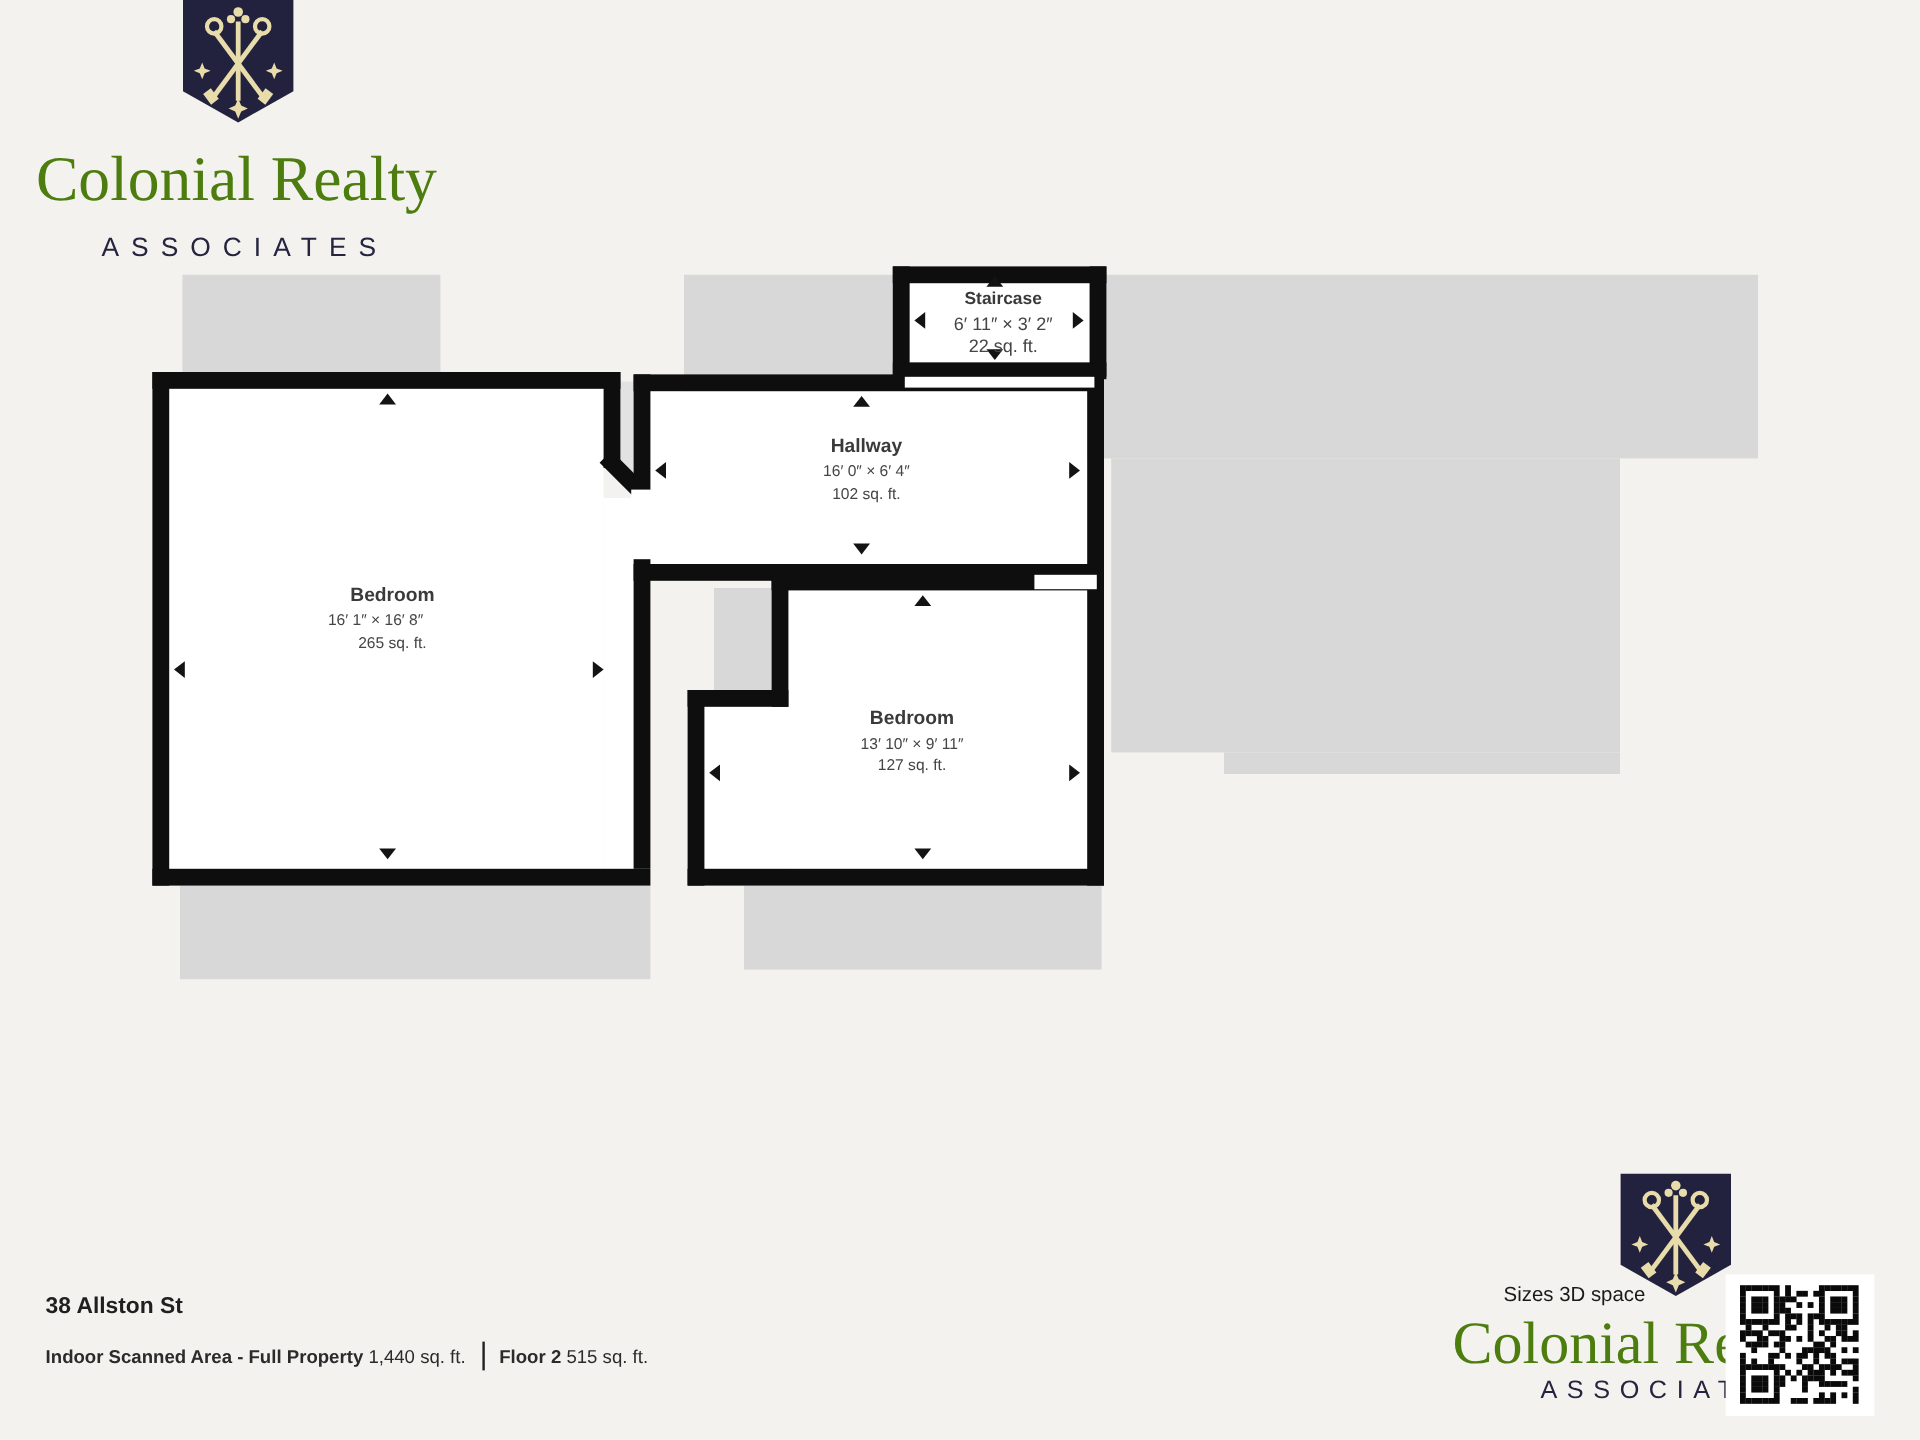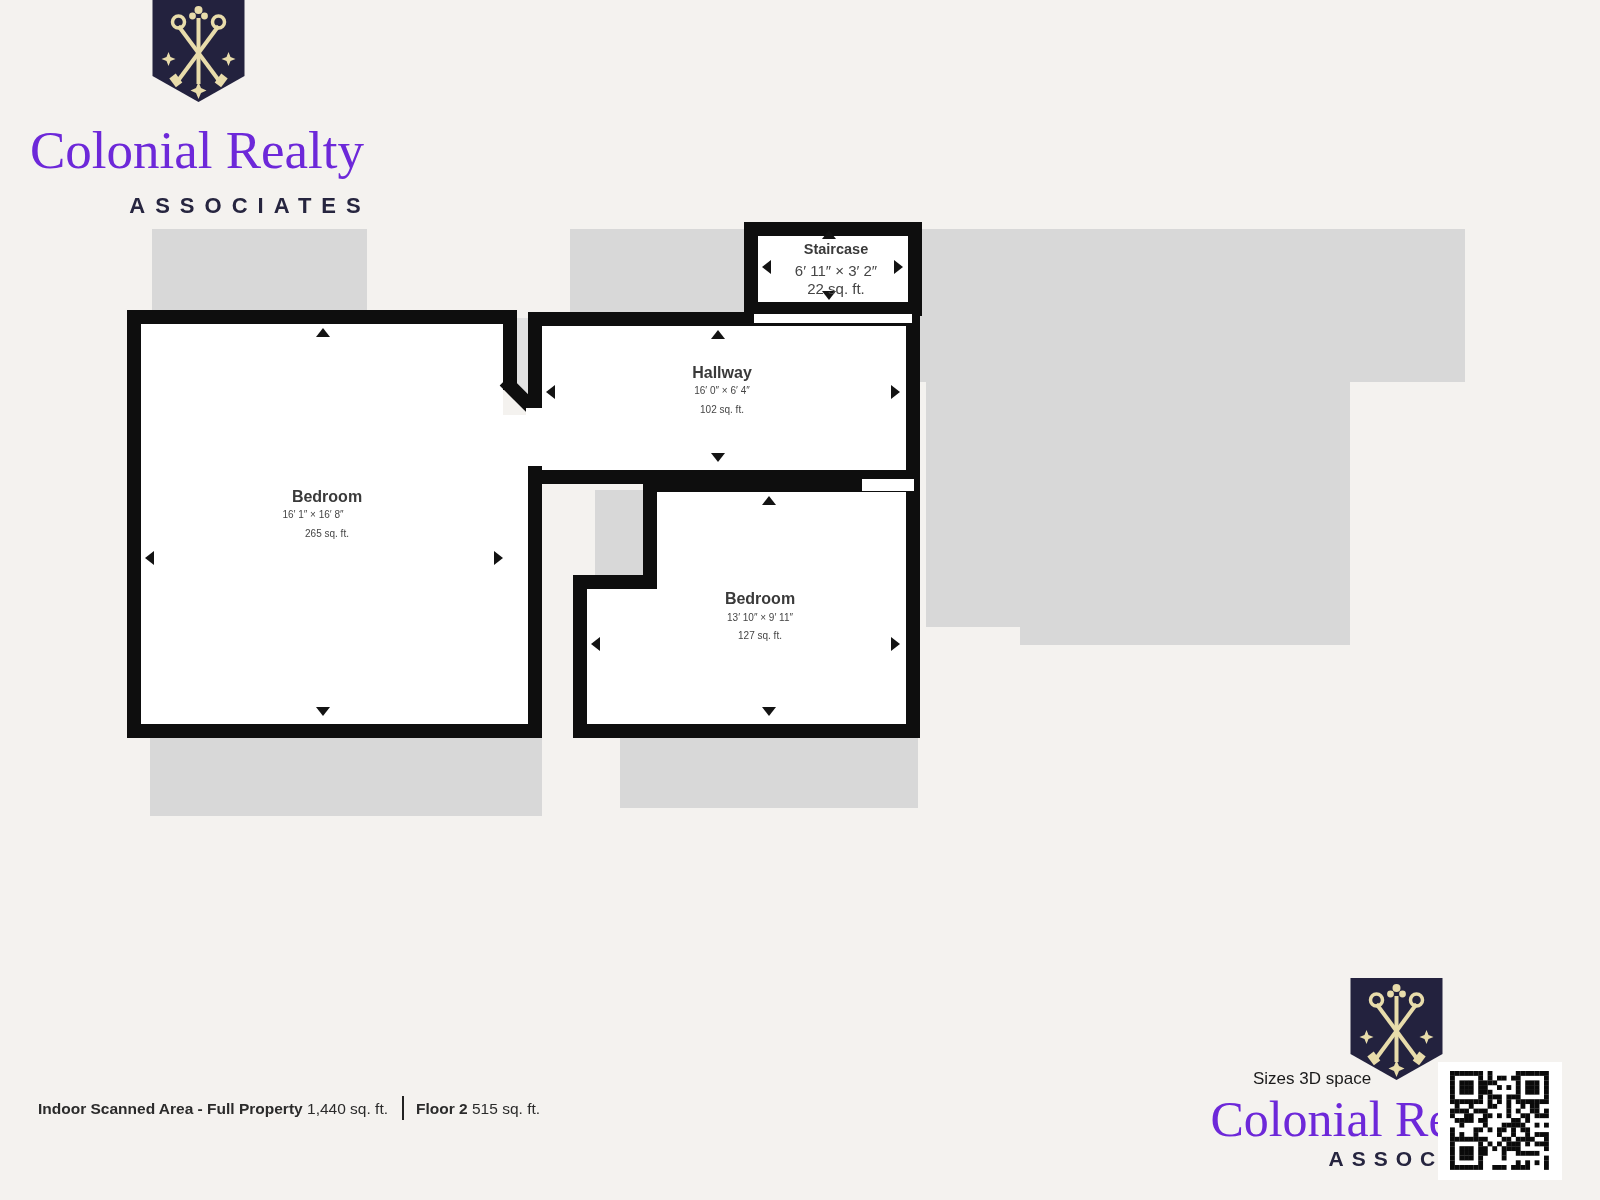--- a/index.html
+++ b/index.html
@@ -1,42 +1,42 @@
 <!DOCTYPE html>
 <html><head>
 <meta charset="utf-8">
 <style>
   html,body { margin:0; padding:0; }
   body { width:1600px; height:1200px; position:relative; overflow:hidden;
          background:#f4f2ef; font-family:"Liberation Sans", sans-serif; }
   .abs { position:absolute; }
   
-  .wordmark { font-family:"Liberation Serif", serif; color:#6d28d9; white-space:nowrap;
+  .wordmark { font-family:"Liberation Serif", serif; color:#4d7c0f; white-space:nowrap;
               transform:translateX(-50%); }
-  .tagline  { color:#26253f; font-weight:700; white-space:nowrap; transform:translateX(-50%);margin-left:46px; }
+  .tagline  { color:#26253f; font-weight:400; white-space:nowrap; transform:translateX(-50%); }
   .wordmark.top { font-size:53px; }
   .tagline.top  { font-size:22px; letter-spacing:10px; }
   .wordmark.bottom { font-size:50px; }
   .tagline.bottom  { font-size:21px; letter-spacing:8px; }
   
   .underlay { background:#d8d8d8; }
   .wall  { background:#0e0e0e; }
   .roomfill { background:#ffffff; }
   .gap { background:#ffffff; }
   .cavity { background:#e2e2e2; }
   .diag { background:#0e0e0e; transform:rotate(45deg); }
   .tri { position:absolute; width:0; height:0; }
   .tri.up    { border-left:7px solid transparent; border-right:7px solid transparent; border-bottom:9px solid #131313; }
   .tri.down  { border-left:7px solid transparent; border-right:7px solid transparent; border-top:9px solid #131313; }
   .tri.left  { border-top:7px solid transparent; border-bottom:7px solid transparent; border-right:9px solid #131313; }
   .tri.right { border-top:7px solid transparent; border-bottom:7px solid transparent; border-left:9px solid #131313; }
   .room-title { position:absolute; transform:translateX(-50%); font-weight:700; color:#3a3a3a;
                 font-size:16px; white-space:nowrap; }
   .room-dims, .room-area { position:absolute; transform:translateX(-50%); color:#454545;
-                font-size:10px; white-space:nowrap; }
+                font-size:13px; white-space:nowrap; }
   .room-title.sm { font-size:14.5px; }
   .room-dims.sm, .room-area.sm { font-size:15px; }
   
   .address { font-size:19px; font-weight:700; color:#1f1f1f; }
   .statline { font-size:15.5px; color:#2b2b2b; white-space:nowrap; }
   .statline b { font-weight:700; }
   .sep { display:inline-block; width:0; height:24px; border-left:2px solid #222;
          margin:0 12px 0 14px; vertical-align:-6px; }
   .disclaimer { font-size:11.5px; color:#6e6e6e; }
   .visit3d { font-size:17px; color:#1a1a1a; white-space:nowrap; }
@@ -145,20 +145,21 @@
     <div class="tri down" style="left:762px;top:707px;"></div>
     <div class="tri left" style="left:591px;top:637px;"></div>
     <div class="tri right" style="left:891px;top:637px;"></div>
     <div class="room-title" style="left:760px;top:590px;">Bedroom</div>
     <div class="room-dims" style="left:760px;top:612px;">13′ 10″ × 9′ 11″</div>
     <div class="room-area" style="left:760px;top:630px;">127 sq. ft.</div>
   </div>
 </div>
 
 <div class="abs" style="left:38px;top:1078px;width:900px;">
+  <div class="address">38 Allston St</div>
   <div class="statline" style="margin-top:18px;">
     <b>Indoor Scanned Area - Full Property</b><span> </span><span>1,440 sq. ft.</span><span class="sep"></span><b>Floor 2</b><span> </span><span>515 sq. ft.</span>
   </div>
 </div>
 
 <div>
   <div class="abs shield-slot" style="left:1348px;top:978px;width:97px;height:104px;">
 <svg width="97" height="104" viewBox="0 0 96 104" xmlns="http://www.w3.org/2000/svg">
   <path d="M2,0 H94 V76 L48,102 L2,76 Z" fill="#23223e"></path>
   <g stroke="#e8dcab" stroke-width="4" fill="none">

